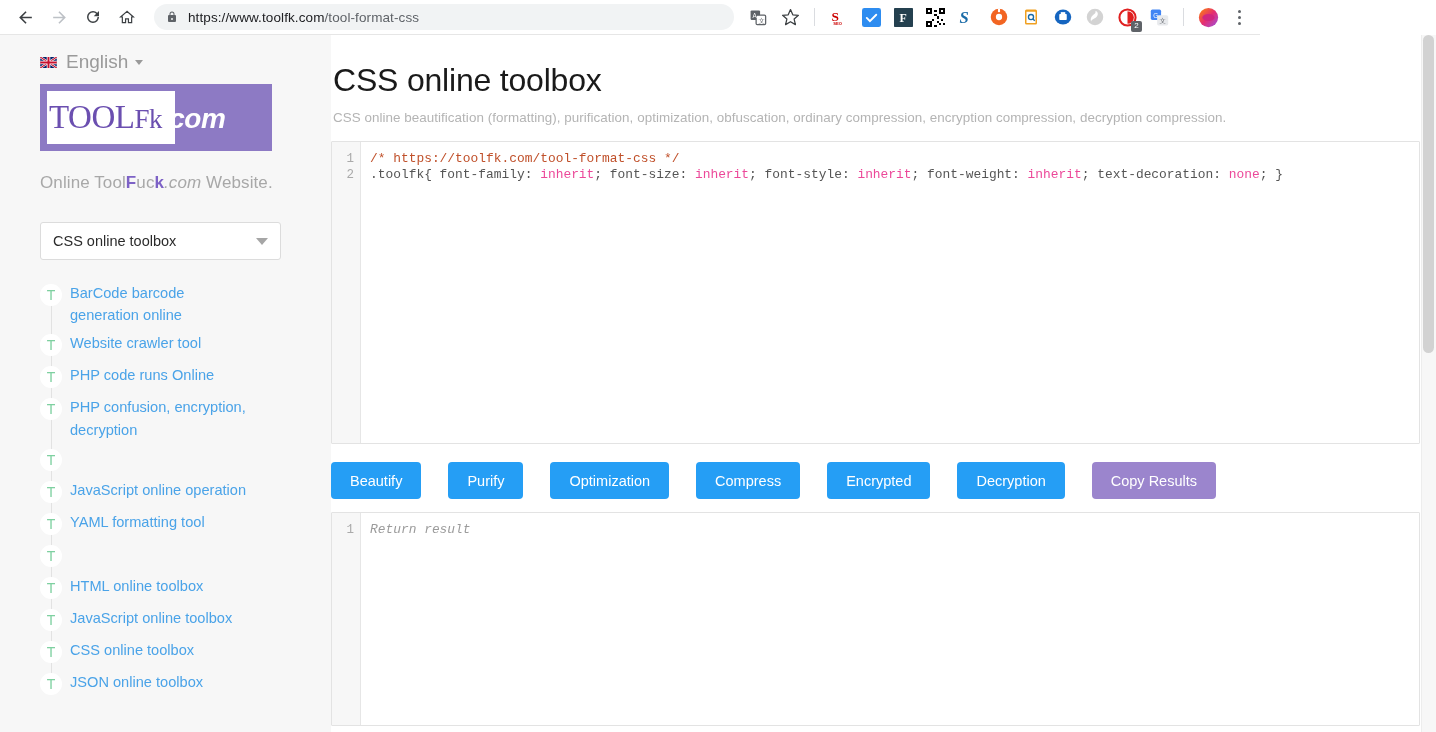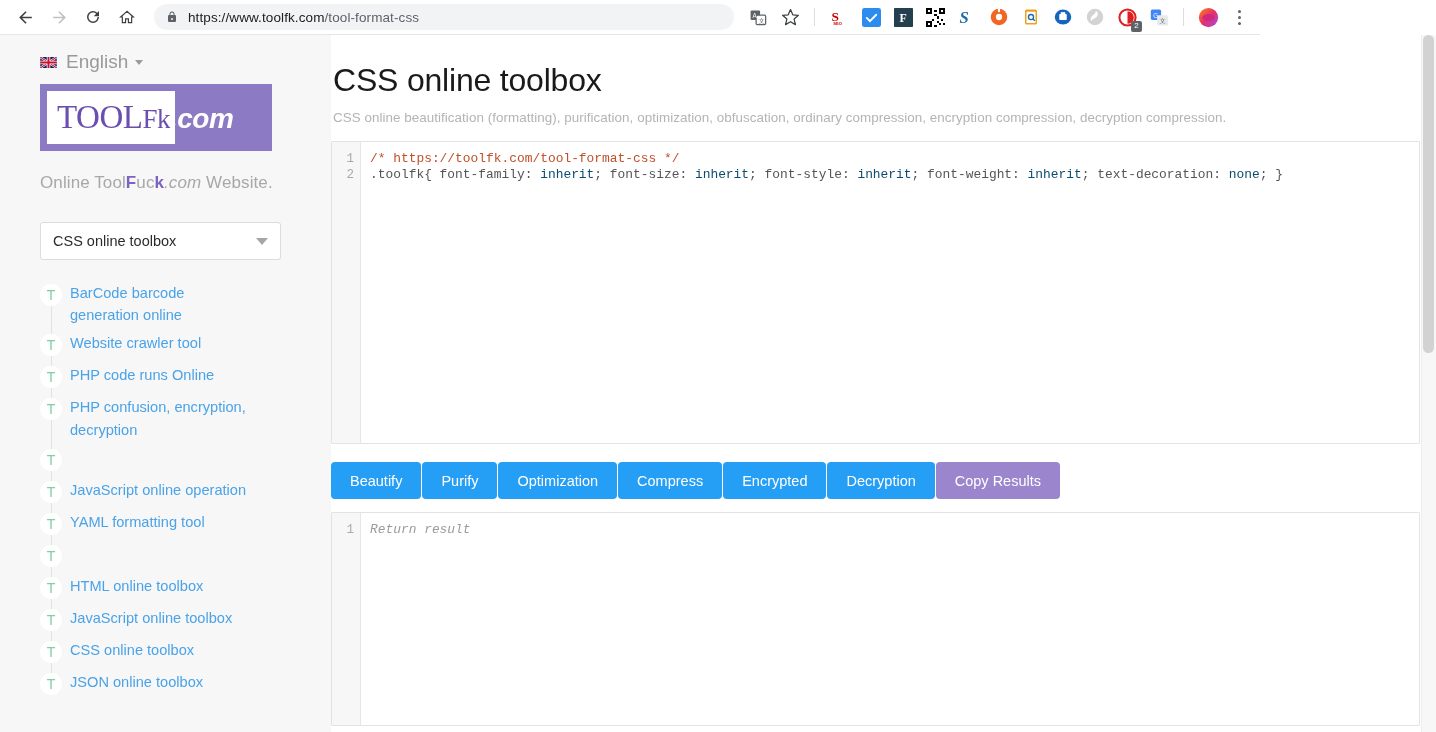--- a/index.html
+++ b/index.html
@@ -140,21 +140,21 @@
   }
   .logo-white {
     position: absolute;
     left: 7px; top: 7px;
     width: 128px; height: 53px;
     background: #ffffff;
   }
   .logo-text {
     position: relative;
     z-index: 2;
-    padding-left: 17px;
+    padding-left: 9px;
     font-family: "Liberation Serif", serif;
     font-size: 33px;
     letter-spacing: -.5px;
     white-space: nowrap;
     line-height: 1;
   }
   .logo-text .tf { color: #6b4fb0; }
   .logo-text .tf small { font-size: 27px; }
   .logo-text .dotcom {
     color: #ffffff;
@@ -285,27 +285,27 @@
     flex: 1 1 auto;
     padding: 9px 0 0 9px;
     font-family: "Liberation Mono", monospace;
     font-size: 12.9px;
     line-height: 16px;
     white-space: pre;
     overflow: hidden;
     color: #3a3a3a;
   }
   .tok-comment { color: #c0502a; }
-  .tok-val { color: #0c4a6e; }
+  .tok-val { color: #ec4899; }
   .tok-plain { color: #555555; }
   .placeholder-txt { color: #9b9b9b; font-style: italic; }
 
   .btn-row {
     display: flex;
-    gap: 1px;
+    gap: 27px;
     margin-top: 18px;
   }
   .btn {
     height: 37px;
     padding: 0 19px;
     border: none;
     border-radius: 4px;
     background: #259ef5;
     color: #ffffff;
     font-size: 14.5px;

